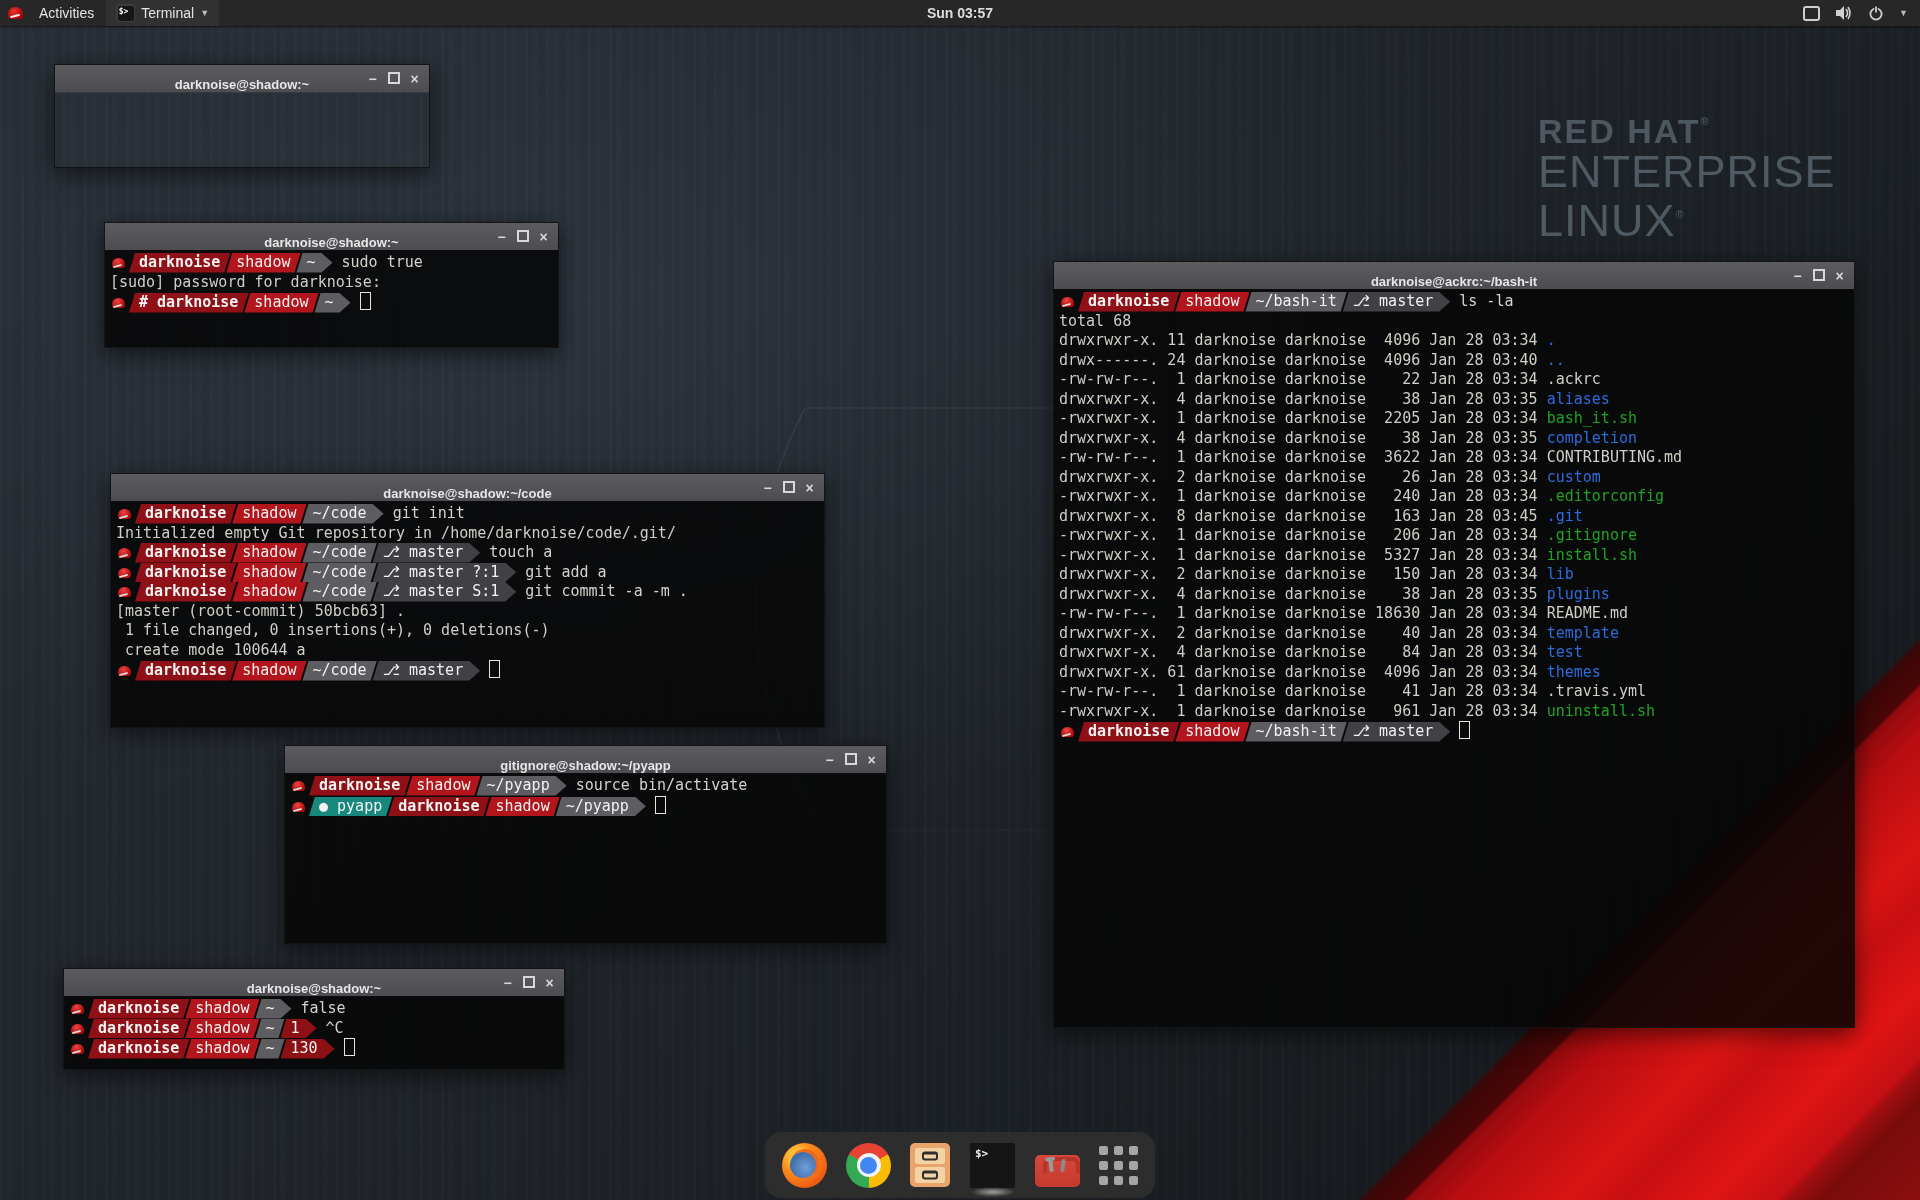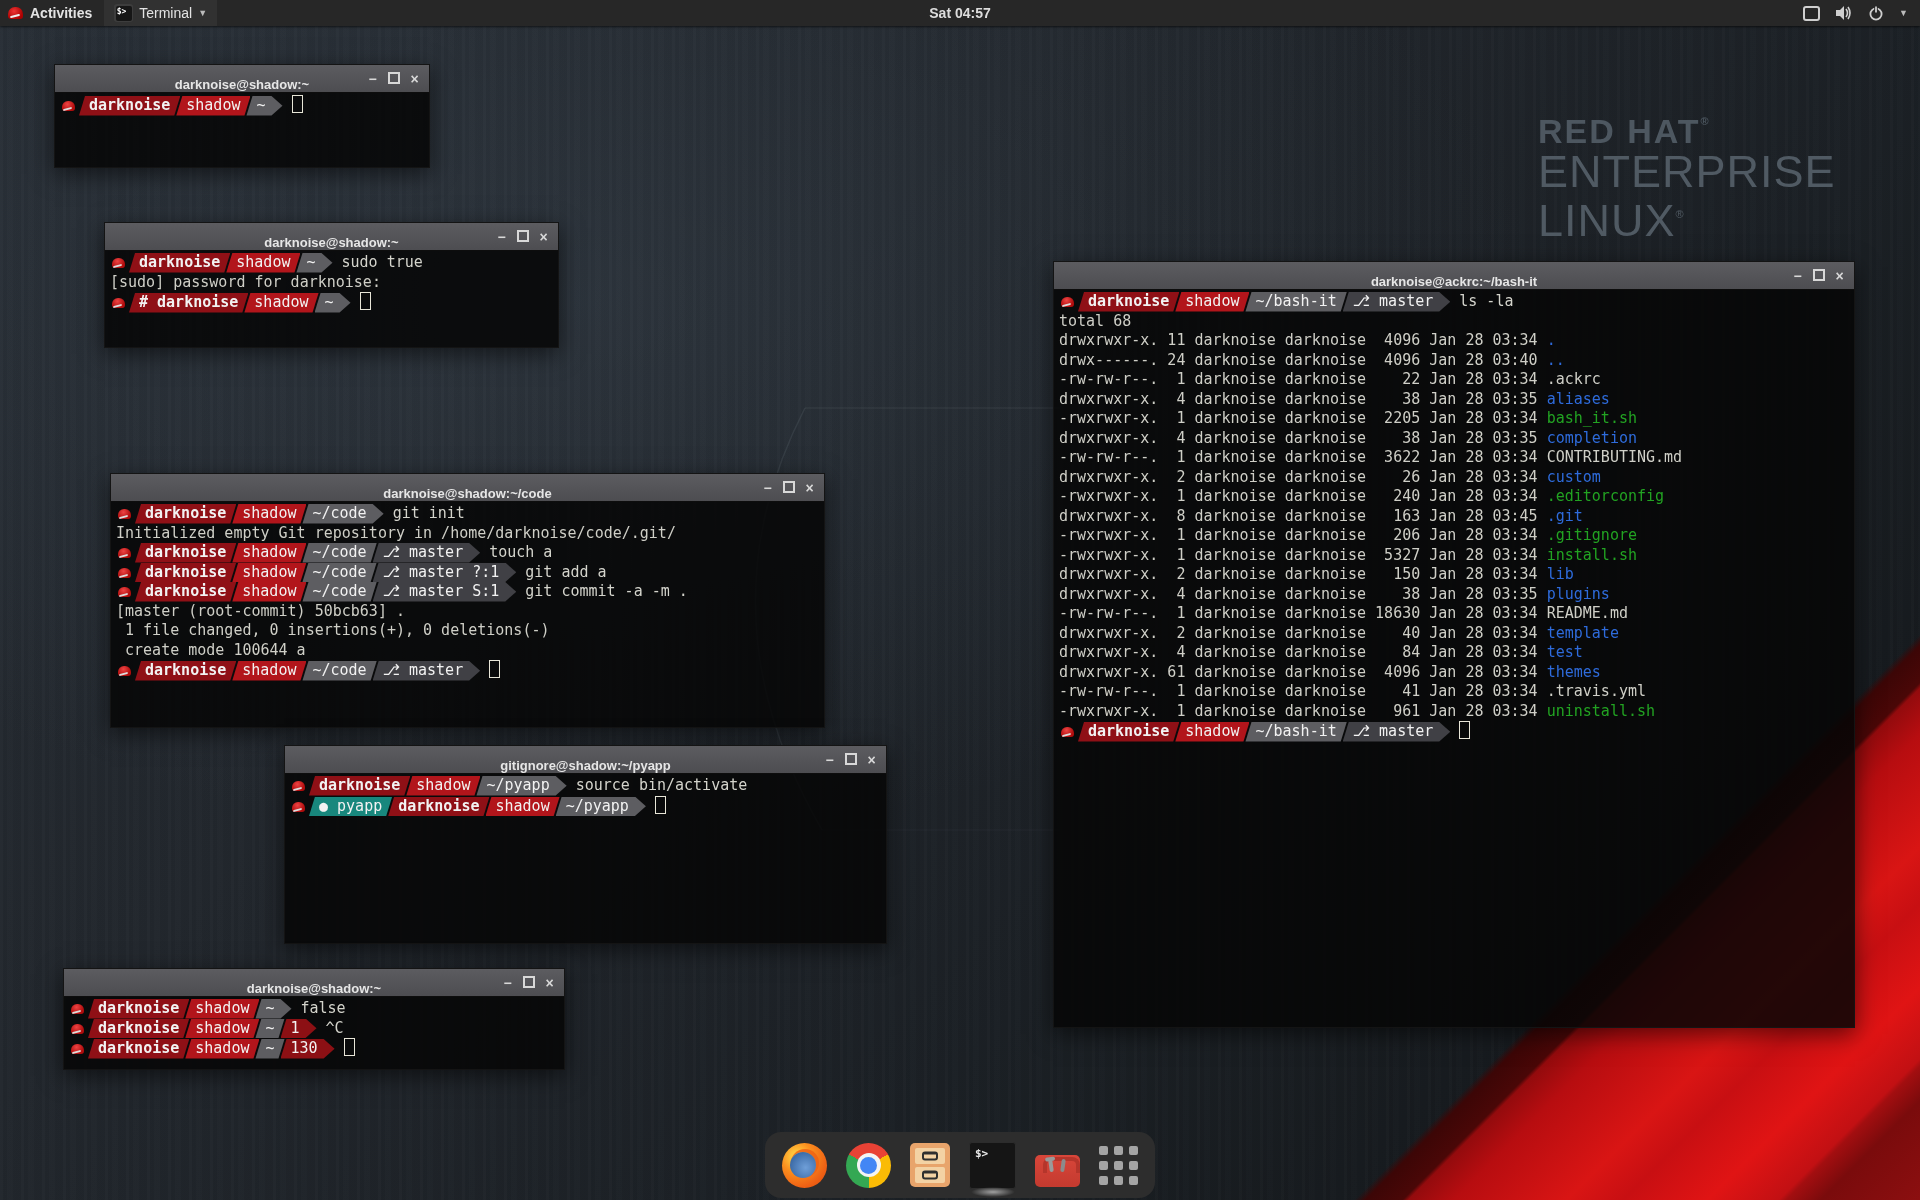--- a/index.html
+++ b/index.html
@@ -21,21 +21,21 @@
   svg.arcs{position:absolute;left:640px;top:400px;z-index:1;}
   
   .branding{position:absolute;left:1538px;top:104px;z-index:1;color:#4d5760;user-select:none;margin-top:8px;}
   .branding .b1{font-size:34px;font-weight:bold;letter-spacing:2px;}
   .branding .b2,.branding .b3{font-size:45px;font-weight:400;letter-spacing:1px;line-height:42px;color:#505a63;}
   .branding sup{font-size:11px;vertical-align:18px;}
   
   .topbar{position:absolute;left:0;top:0;width:100%;height:26px;background:#272727;z-index:9;
     display:flex;align-items:center;color:#e3e3e3;font-size:14px;box-shadow:0 1px 2px rgba(0,0,0,0.6);}
   .tb-left{display:flex;align-items:center;height:100%;}
-  .activities{display:flex;align-items:center;gap:7px;padding:0 12px 0 8px;height:100%;font-weight:bold;}
+  .activities{display:flex;align-items:center;gap:16px;padding:0 12px 0 8px;height:100%;}
   .rh-hat{display:inline-block;width:15px;height:12px;background:radial-gradient(circle at 40% 35%,#e33,#a00 75%);
     border-radius:7px 7px 3px 3px;position:relative;}
   .rh-hat::after{content:"";position:absolute;left:2px;bottom:2px;width:10px;height:2px;background:#eee;
     border-radius:2px;transform:rotate(-14deg);}
   .appmenu{display:flex;align-items:center;gap:6px;padding:0 10px;height:100%;background:#313131;}
   .term-tile{width:19px;height:18px;background:#3d3d3d;border-radius:3px;display:flex;align-items:center;justify-content:center;}
   .term-tile b{font-family:"DejaVu Sans Mono",monospace;font-size:8px;color:#fff;background:#161616;
     width:15px;height:14px;border-radius:2px;display:flex;align-items:flex-start;justify-content:flex-start;padding:1px 0 0 1px;font-weight:bold;}
   .chev{font-size:9px;color:#bbb;}
   .clock{position:absolute;left:50%;transform:translateX(-50%);font-weight:bold;color:#ddd;height:100%;display:flex;align-items:center;padding:0 10px;}
@@ -119,21 +119,20 @@
   <div id="windows">
       <div class="window" style="left: 54px; top: 64px; width: 374px; height: 102px; z-index: 2;">
         <div class="titlebar">
           <span class="wtitle">darknoise@shadow:~</span>
           <div class="wbtns">
             <span class="wbtn">−</span>
             <span class="wbtn"><span class="box"></span></span>
             <span class="wbtn">×</span>
           </div>
         </div>
-        <div class="tcontent"><div class="tline"><span class="hat"></span><span class="seg user">darknoise</span><span class="seg host">shadow</span><span class="seg path last">~</span><span class="cursor"></span></div></div>
       </div>
       <div class="window" style="left: 104px; top: 222px; width: 453px; height: 124px; z-index: 3;">
         <div class="titlebar">
           <span class="wtitle">darknoise@shadow:~</span>
           <div class="wbtns">
             <span class="wbtn">−</span>
             <span class="wbtn"><span class="box"></span></span>
             <span class="wbtn">×</span>
           </div>
         </div>
@@ -192,21 +191,21 @@
         <span>Activities</span>
       </div>
       <div class="appmenu">
         <span class="term-tile">
             <b>$&gt;</b>
           </span>
         <span>Terminal</span>
         <span class="chev">▼</span>
       </div>
     </div>
-    <div class="clock">Sat 04:57</div>
+    <div class="clock">Sun 03:57</div>
     <div class="tb-right">
       <span class="disp-ico"></span>
       <svg width="18" height="16">
         <polygon points="1,5 5,5 9,1 9,15 5,11 1,11" fill="#cfcfcf"></polygon>
         <path d="M 11 4 Q 14 8 11 12 M 13 2 Q 17 8 13 14" stroke="#cfcfcf" stroke-width="1.6" fill="none"></path>
       </svg>
       <svg width="16" height="16">
         <circle cx="8" cy="9" r="5.6" stroke="#cfcfcf" stroke-width="1.8" fill="none"></circle>
         <line x1="8" y1="1" x2="8" y2="8" stroke="#272727" stroke-width="3.5"></line>
         <line x1="8" y1="1.5" x2="8" y2="7.5" stroke="#cfcfcf" stroke-width="1.8"></line>

